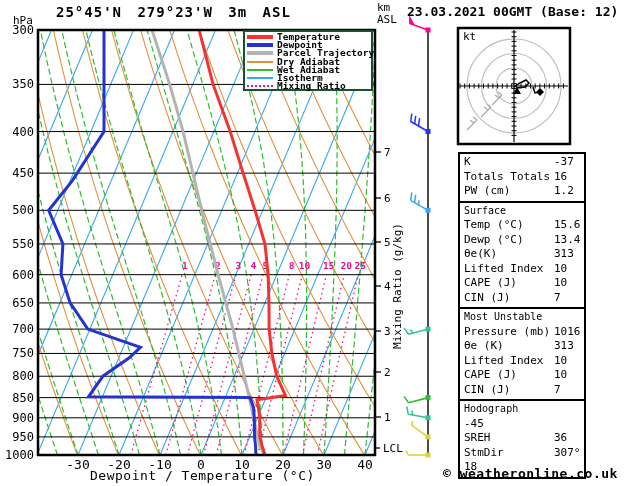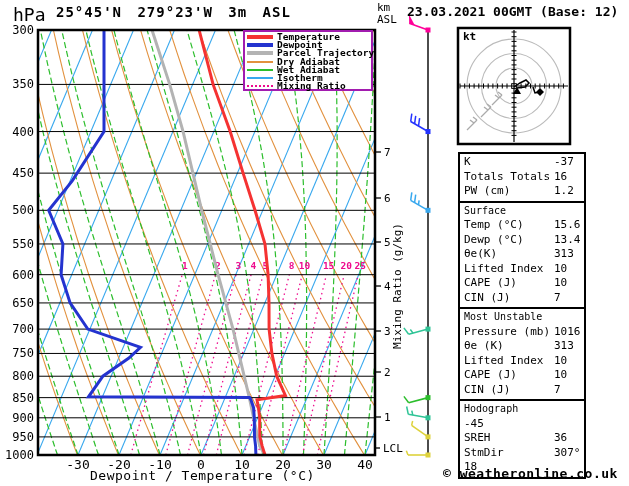--- a/index.html
+++ b/index.html
@@ -1,29 +1,29 @@
 <!DOCTYPE html>
 <html><head>
 <meta charset="utf-8">
 <style>
   html,body{margin:0;padding:0;background:#fff;}
   #stage{position:relative;width:629px;height:486px;background:#fff;overflow:hidden;
          font-family:"DejaVu Sans Mono", monospace;color:#000;}
   #chart-svg{position:absolute;left:0;top:0;}
   .abs{position:absolute;white-space:nowrap;}
   .title{left:56px;top:4px;font-size:14px;font-weight:bold;letter-spacing:1px;word-spacing:6px;}
-  .hpa{left:13px;top:4px;font-size:18px;}
+  .hpa{left:13px;top:14px;font-size:11px;}
   .kmasl{left:377px;top:2px;font-size:11px;line-height:12px;}
   .date{left:407px;top:4px;font-size:13px;font-weight:bold;text-align:right;}
-  .hodo-kt{left:463px;top:30px;font-size:11px;font-weight:bold;}
+  .hodo-kt{left:463px;top:30px;font-size:11px;}
   .xlabel{left:90px;top:468px;font-size:13px;letter-spacing:0.5px;}
   .mrlabel{left:397px;top:286px;font-size:11px;transform:translate(-50%,-50%) rotate(-90deg);}
   .footer{left:443px;top:466px;font-size:13px;font-weight:bold;letter-spacing:0.5px;}
   
-  #legend{left:243px;top:30px;width:130px;height:61px;border:2px solid #a21caf;background:#fff;
+  #legend{left:243px;top:30px;width:130px;height:61px;border:2px solid #14532d;background:#fff;
           padding:1px 0 0 2px;box-sizing:border-box;}
   .lrow{display:flex;align-items:center;height:8.2px;}
   .lswatch{width:26px;flex:0 0 26px;margin-right:4px;}
   .ltxt{font-size:9.5px;font-weight:bold;line-height:8px;}
   
   #stats{left:458px;top:152px;width:128px;}
   .section{border:2px solid #000;background:#fff;margin-top:-2px;padding:1px 0 2px 4px;}
   .section:first-child{margin-top:0;}
   .hdr{text-align:left;font-size:10px;line-height:14.5px;}
   .srow{display:flex;font-size:11px;line-height:14.5px;}

